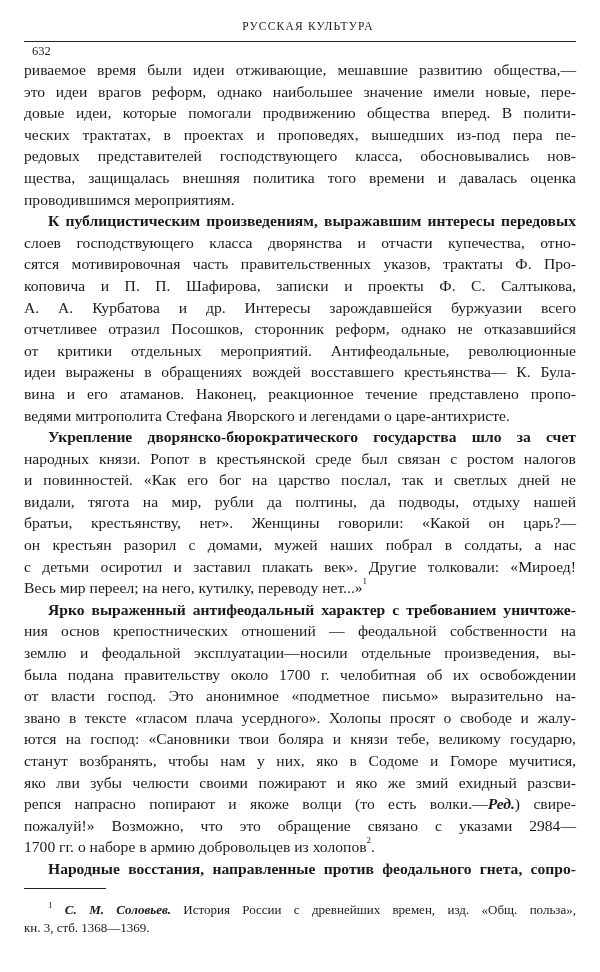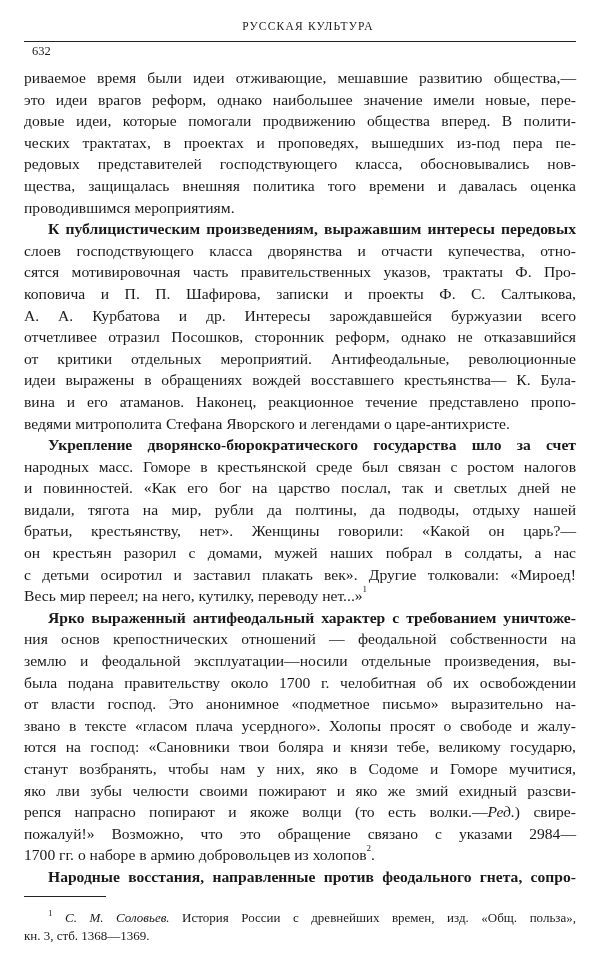--- a/index.html
+++ b/index.html
@@ -4,26 +4,26 @@
 <style>
   html, body { margin: 0; padding: 0; background: #ffffff; }
   body { width: 600px; height: 972px; overflow: hidden; position: relative;
          font-family: "Liberation Serif", "DejaVu Serif", serif; color: #1a1a1a; }
   .page { position: absolute; left: 24px; top: 20px; width: 552px; }
   .header { position: relative; height: 18px; font-size: 12.5px; }
   .page-num { position: absolute; left: 8px; top: 0; margin-top: 24px; }
   .running-title { position: absolute; left: 16px; right: 0; top: 0; text-align: center;
                    letter-spacing: 1.2px; font-size: 11.5px; }
   .rule { border-top: 1.3px solid #222; margin-top: 3px; }
-  .body { margin-top: 25px; font-size: 15.6px; line-height: 21.6px; text-align: justify; }
+  .body { margin-top: 17px; font-size: 15.6px; line-height: 21.6px; text-align: justify; }
   .line { display: block; text-align: justify; text-align-last: justify; white-space: nowrap; }
   .line.last { text-align-last: left; }
   .line.indent { padding-left: 24px; font-weight: bold; }
   sup { font-size: 9px; vertical-align: top; line-height: 10px; position: relative; top: -1px; }
-  i { font-style: italic; }
+  i { font-style: italic; font-weight: bold; }
   .fn-sep { width: 82px; border-top: 1px solid #222; margin: 8px 0 12px 0; }
   .footnotes { font-size: 13px; line-height: 18.5px; }
   .fn-line { display: block; white-space: nowrap; text-align: justify; text-align-last: justify; }
   .fn-line.last { text-align-last: left; }
   .fn-line.indent { padding-left: 24px; }
 </style>
 </head>
 <body>
 
 <div class="page">
@@ -45,21 +45,21 @@
       <span class="line"><span>слоев господствующего класса дворянства и отчасти купечества, отно-</span></span>
       <span class="line"><span>сятся мотивировочная часть правительственных указов, трактаты Ф. Про-</span></span>
       <span class="line"><span>коповича и П. П. Шафирова, записки и проекты Ф. С. Салтыкова,</span></span>
       <span class="line"><span>А. А. Курбатова и др. Интересы зарождавшейся буржуазии всего</span></span>
       <span class="line"><span>отчетливее отразил Посошков, сторонник реформ, однако не отказавшийся</span></span>
       <span class="line"><span>от критики отдельных мероприятий. Антифеодальные, революционные</span></span>
       <span class="line"><span>идеи выражены в обращениях вождей восставшего крестьянства— К. Була-</span></span>
       <span class="line"><span>вина и его атаманов. Наконец, реакционное течение представлено пропо-</span></span>
       <span class="line last"><span>ведями митрополита Стефана Яворского и легендами о царе-антихристе.</span></span>
       <span class="line indent"><span>Укрепление дворянско-бюрократического государства шло за счет</span></span>
-      <span class="line"><span>народных масс. Гоморе в крестьянской среде был связан с ростом налогов</span></span>
+      <span class="line"><span>народных князи. Ропот в крестьянской среде был связан с ростом налогов</span></span>
       <span class="line"><span>и повинностей. «Как его бог на царство послал, так и светлых дней не</span></span>
       <span class="line"><span>видали, тягота на мир, рубли да полтины, да подводы, отдыху нашей</span></span>
       <span class="line"><span>братьи, крестьянству, нет». Женщины говорили: «Какой он царь?—</span></span>
       <span class="line"><span>он крестьян разорил с домами, мужей наших побрал в солдаты, а нас</span></span>
       <span class="line"><span>с детьми осиротил и заставил плакать век». Другие толковали: «Мироед!</span></span>
       <span class="line last"><span>Весь мир переел; на него, кутилку, переводу нет...»</span><sup>1</sup></span>
       <span class="line indent"><span>Ярко выраженный антифеодальный характер с требованием уничтоже-</span></span>
       <span class="line"><span>ния основ крепостнических отношений — феодальной собственности на</span></span>
       <span class="line"><span>землю и феодальной эксплуатации—носили отдельные произведения, вы-</span></span>
       <span class="line"><span>была подана правительству около 1700 г. челобитная об их освобождении</span></span>

